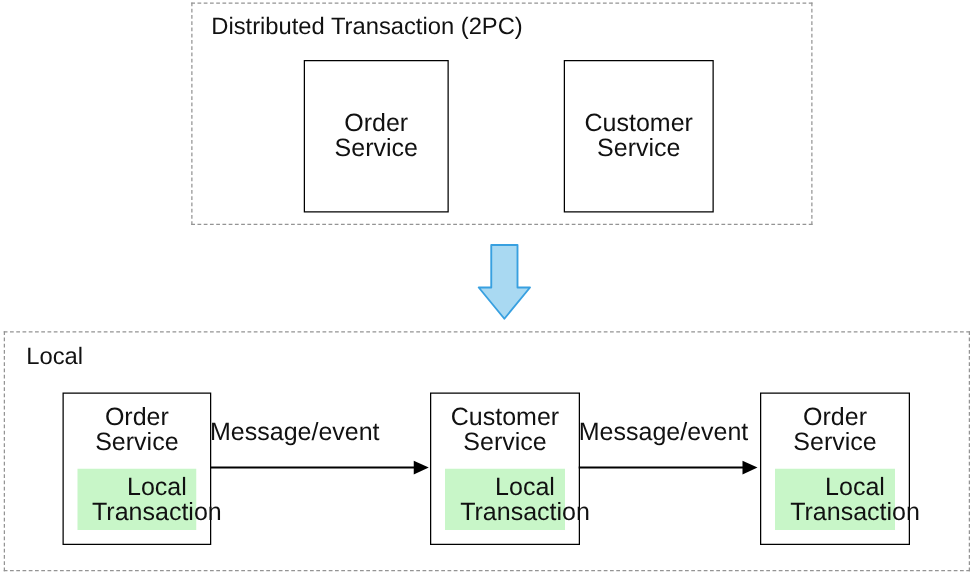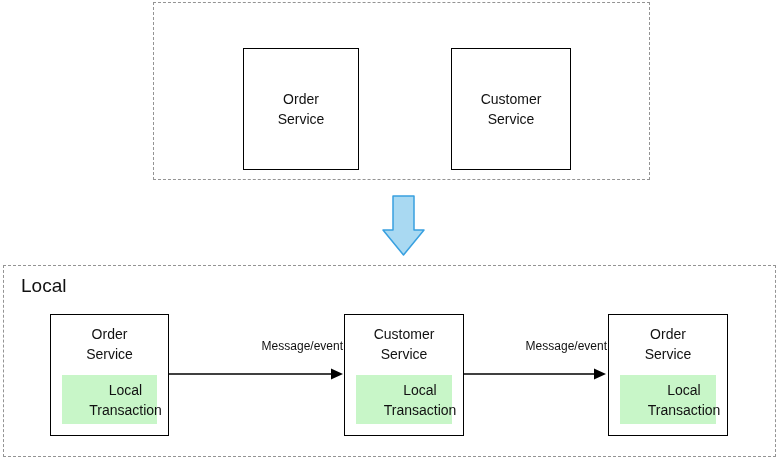--- a/index.html
+++ b/index.html
@@ -38,21 +38,21 @@
   .service-box{
     position:absolute;
     border:1.5px solid var(--solid-border);
     background:#ffffff;
   }
   .center-label{
     display:flex;align-items:center;justify-content:center;
     text-align:center;
   }
   .box-label{
-    font-size:14px;line-height:20px;
+    font-size:20px;line-height:20px;
     text-align:center;
     white-space:pre-line;
     color:var(--text-color);
   }
   
   .top-box-1{left:89px;top:45px;width:116px;height:122px;}
   .top-box-2{left:297px;top:45px;width:120px;height:122px;}
   
   .saga-box{height:122px;top:48px;}
   .saga-box-1{left:46px;width:119px;}
@@ -75,34 +75,35 @@
     fill:var(--blue-arrow-fill);
     stroke:var(--blue-arrow-stroke);
     stroke-width:1.5;
     stroke-linejoin:round;
   }
   .msg-line{stroke:#000;stroke-width:1.5;}
   .msg-head{fill:#000;stroke:none;}
   .arrow-label{
     position:absolute;
     top:336px;height:20px;
-    font-size:12px;line-height:20px;
-    text-align:right;
+    font-size:20px;line-height:20px;
+    text-align:left;
     white-space:nowrap;
     color:var(--text-color);
   }
   .arrow-label-1{left:168px;width:175px;}
   .arrow-label-2{left:463px;width:144px;}
 </style>
 </head>
 <body>
 
 <div class="canvas">
 
   <section class="dashed-box top-group">
+    <div class="section-title">Distributed Transaction (2PC)</div>
     <div class="service-box center-label top-box-1">
       <span class="box-label">Order
 Service</span>
     </div>
     <div class="service-box center-label top-box-2">
       <span class="box-label">Customer
 Service</span>
     </div>
   </section>
 

